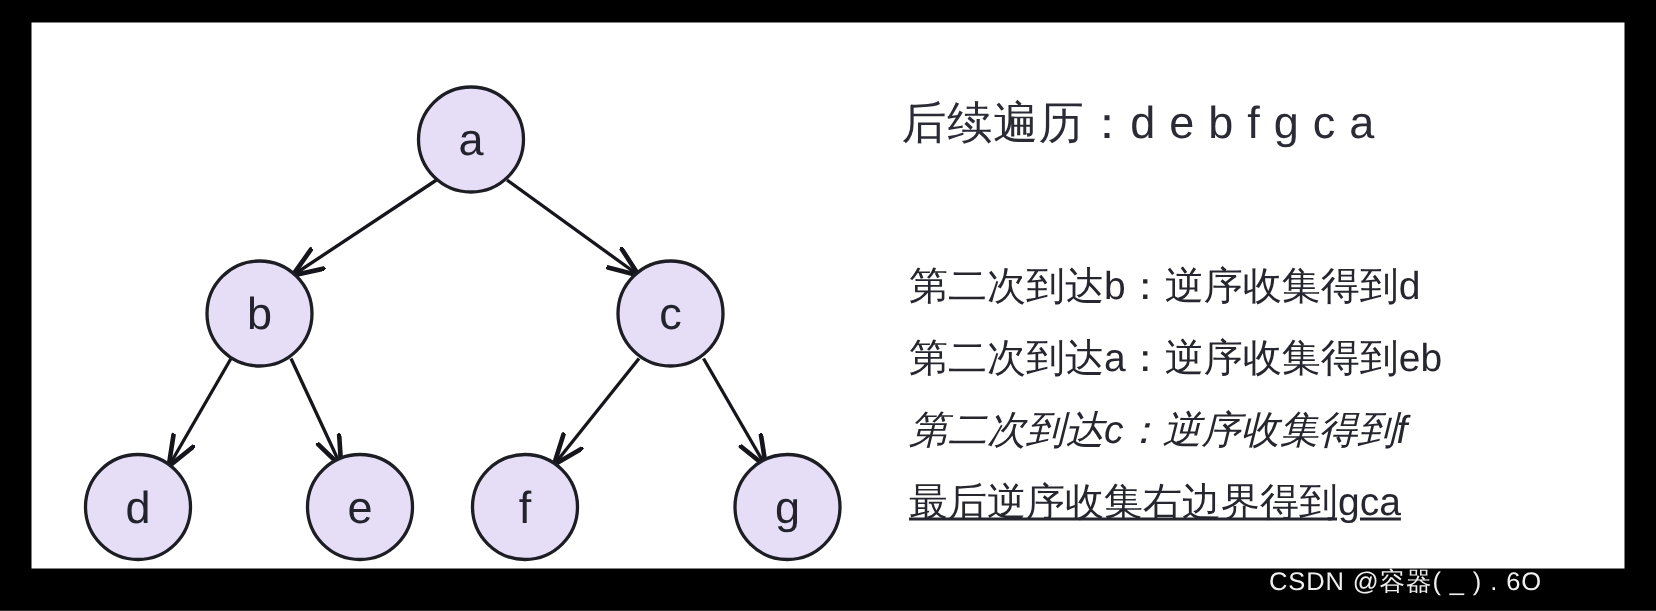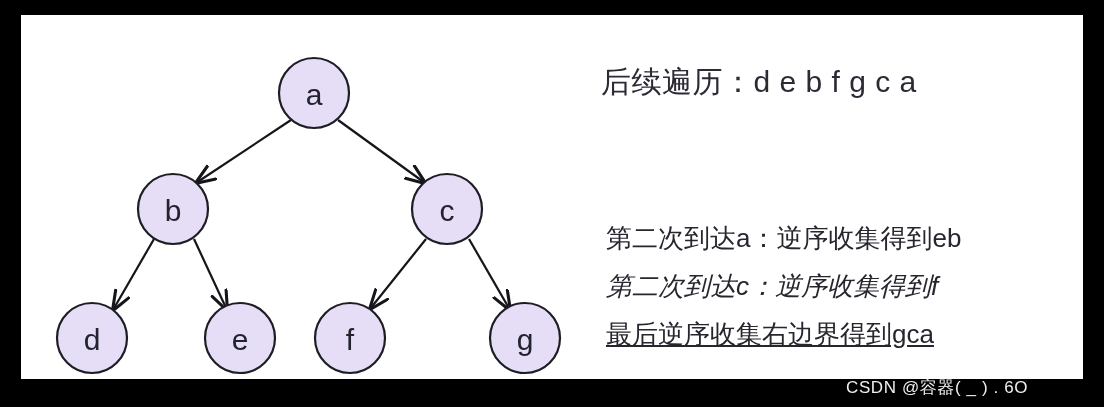--- a/index.html
+++ b/index.html
@@ -139,20 +139,21 @@
         </g>
         <g>
           <circle class="node-circle" cx="504" cy="323" r="35"></circle>
           <text class="node-text" x="504" y="324">g</text>
         </g>
       </g>
     </svg>
 
     <div id="text-panel">
       <div id="traversal-title">后续遍历：d e b f g c a</div>
+      <div class="note-line l0">第二次到达b：逆序收集得到d</div>
       <div class="note-line l1">第二次到达a：逆序收集得到eb</div>
       <div class="note-line l2">第二次到达c：逆序收集得到f</div>
       <div class="note-line l3">最后逆序收集右边界得到gca</div>
     </div>
 
   </div>
 
   <div id="watermark">CSDN @容器( _ ) . 6O</div>
 
 </div>

